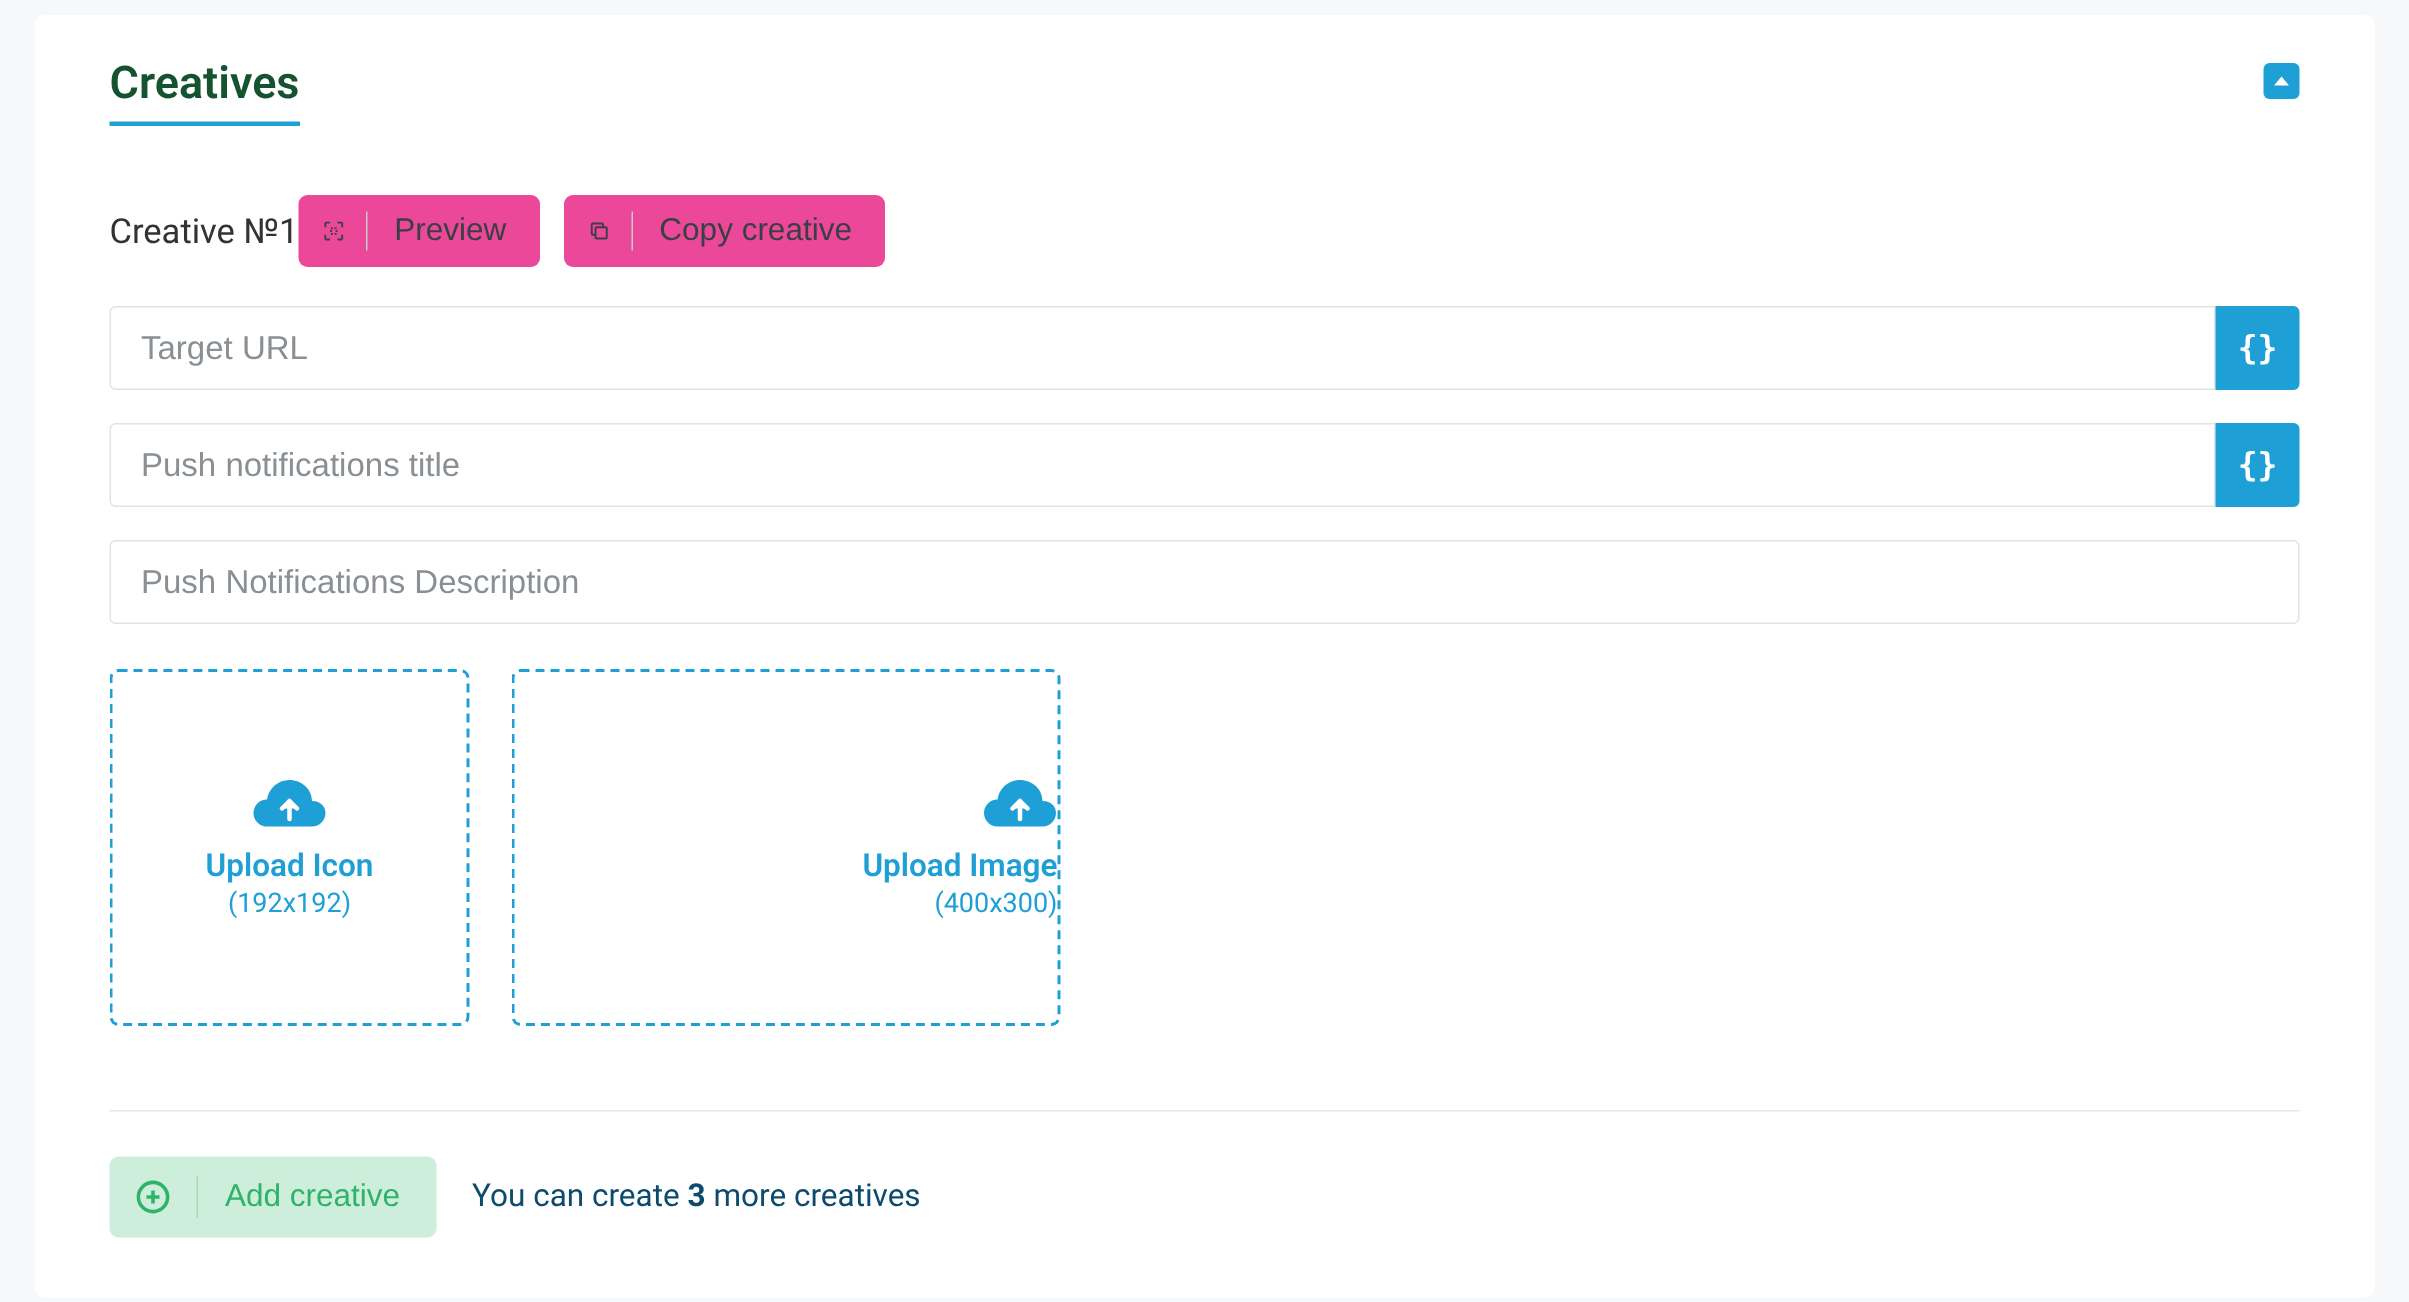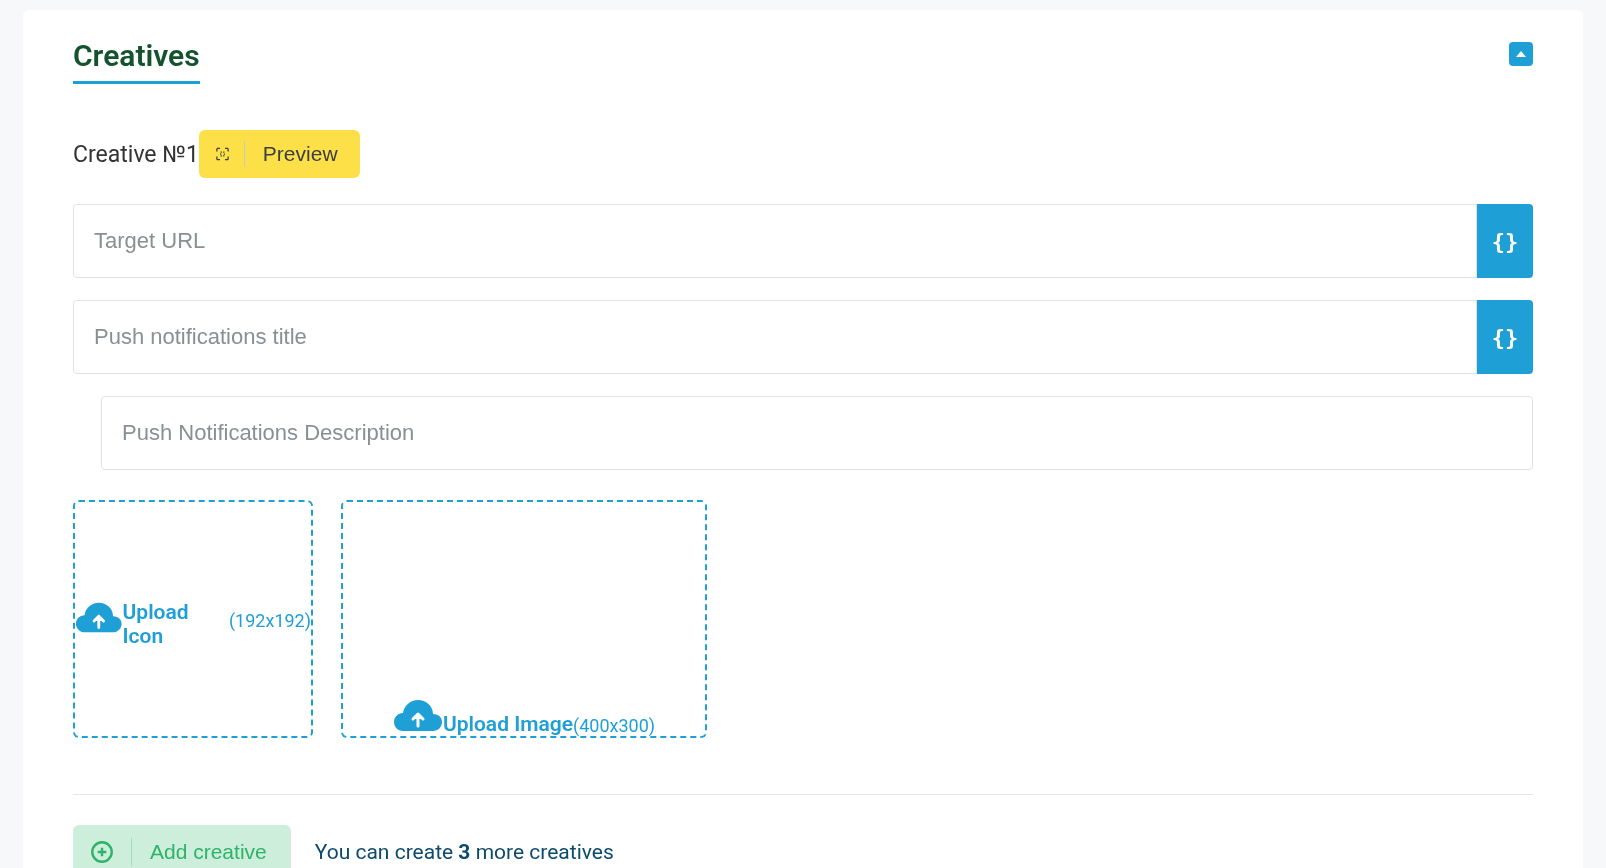--- a/index.html
+++ b/index.html
@@ -53,21 +53,21 @@
   .creative-label {
     font-size: 23px;
     color: #333;
     font-weight: 400;
   }
   .action-buttons {
     display: flex;
     gap: 16px;
   }
   .action-btn {
-    background: #fde047;
+    background: #ec4899;
     border: none;
     border-radius: 6px;
     height: 48px;
     display: flex;
     align-items: center;
     padding: 0 22px 0 16px;
     cursor: pointer;
     font-size: 21px;
     color: #3a3f44;
   }
@@ -82,31 +82,31 @@
     margin-right: 18px;
   }
   .action-btn svg { stroke: #3a3f44; fill: none; }
   .field-row {
     display: flex;
     margin-top: 26px;
     align-items: stretch;
   }
   .text-input {
     flex: 1;
-    height: 74px;
+    height: 56px;
     border: 1px solid #dfe3e6;
     border-radius: 4px 0 0 4px;
     padding: 0 20px;
     font-size: 22px;
     color: #333;
     outline: none;
     background: #fff;
   }
   .text-input::placeholder { color: #8a8f93; }
-  .text-input.full { border-radius: 4px; margin-left: 28px; }
+  .text-input.full { border-radius: 4px; }
   .macro-btn {
     width: 56px;
     background: #1e9fd6;
     border: none;
     border-radius: 0 4px 4px 0;
     display: flex;
     align-items: center;
     justify-content: center;
     cursor: pointer;
     color: #fff;
@@ -116,21 +116,21 @@
   }
   .upload-row {
     display: flex;
     gap: 28px;
     margin-top: 30px;
   }
   .upload-box {
     border: 2px dashed #1e9fd6;
     border-radius: 6px;
     display: flex;
-    flex-direction: row;
+    flex-direction: column;
     align-items: center;
     justify-content: center;
     cursor: pointer;
     height: 238px;
   }
   .upload-box.icon-box { width: 240px; }
   .upload-box.image-box { width: 366px; align-items: flex-end; }
   .upload-box svg { fill: #1e9fd6; }
   .upload-title {
     color: #1e9fd6;
@@ -202,20 +202,29 @@
     <div class="action-buttons">
       <button class="action-btn">
         <span class="icon-wrap">
           <svg width="24" height="24" viewBox="0 0 24 24" stroke-width="2">
             <path d="M3 3h5M3 3v5M21 3h-5M21 3v5M3 21h5M3 21v-5M21 21h-5M21 21v-5"></path>
             <rect x="9" y="9" width="6" height="6" stroke-dasharray="2 2"></rect>
           </svg>
         </span>
         <span>Preview</span>
       </button>
+      <button class="action-btn">
+        <span class="icon-wrap">
+          <svg width="22" height="22" viewBox="0 0 24 24" stroke-width="2">
+            <rect x="8" y="8" width="12" height="12" rx="1"></rect>
+            <path d="M16 8V5a1 1 0 0 0-1-1H5a1 1 0 0 0-1 1v10a1 1 0 0 0 1 1h3"></path>
+          </svg>
+        </span>
+        <span>Copy creative</span>
+      </button>
     </div>
   </div>
 
   <div class="field-row">
     <input class="text-input" type="text" placeholder="Target URL" style="">
     <button class="macro-btn">
       <span>{}</span>
     </button>
   </div>
 

